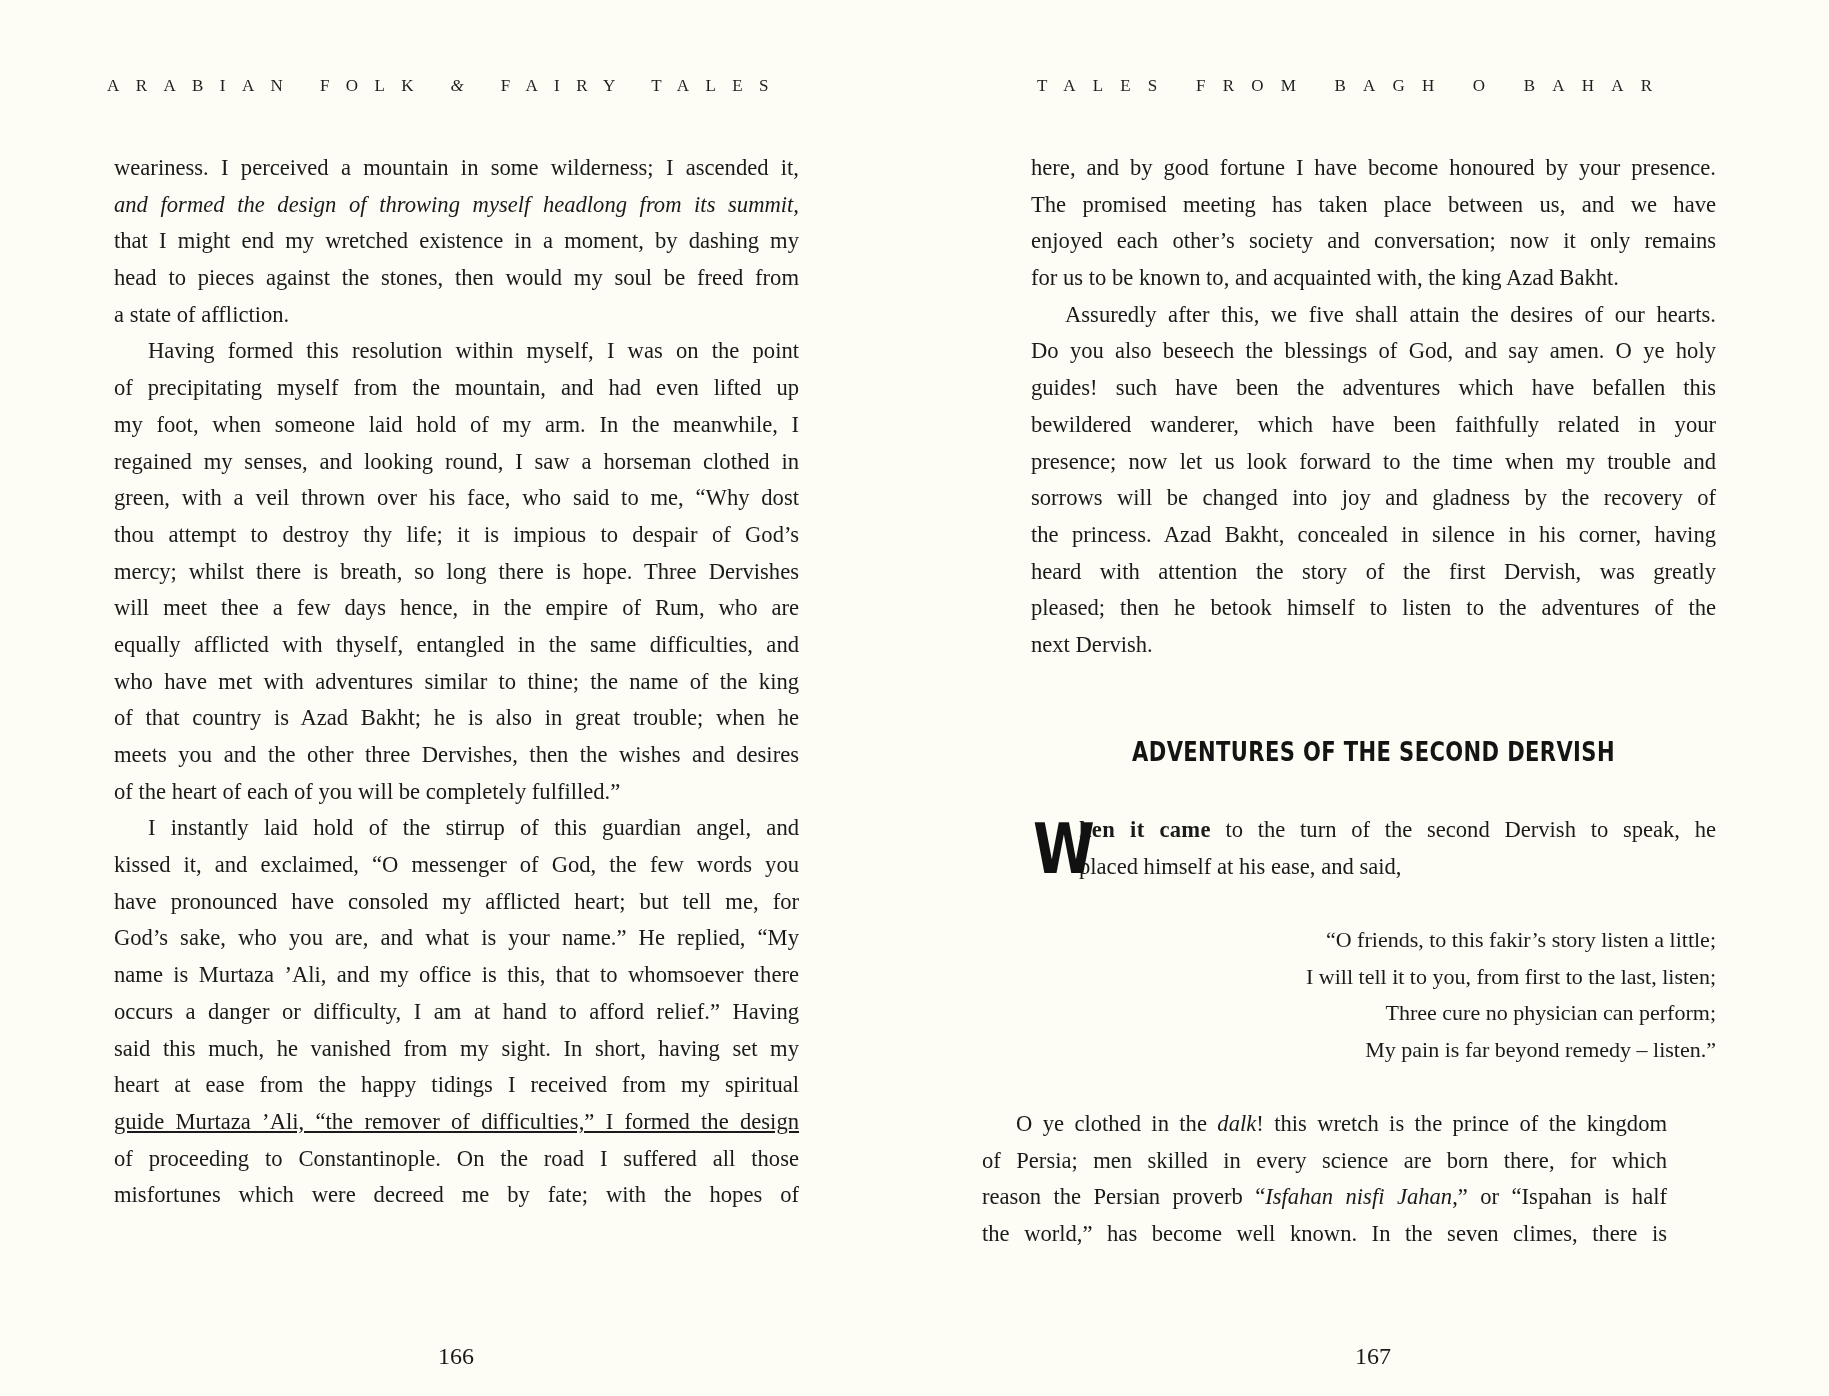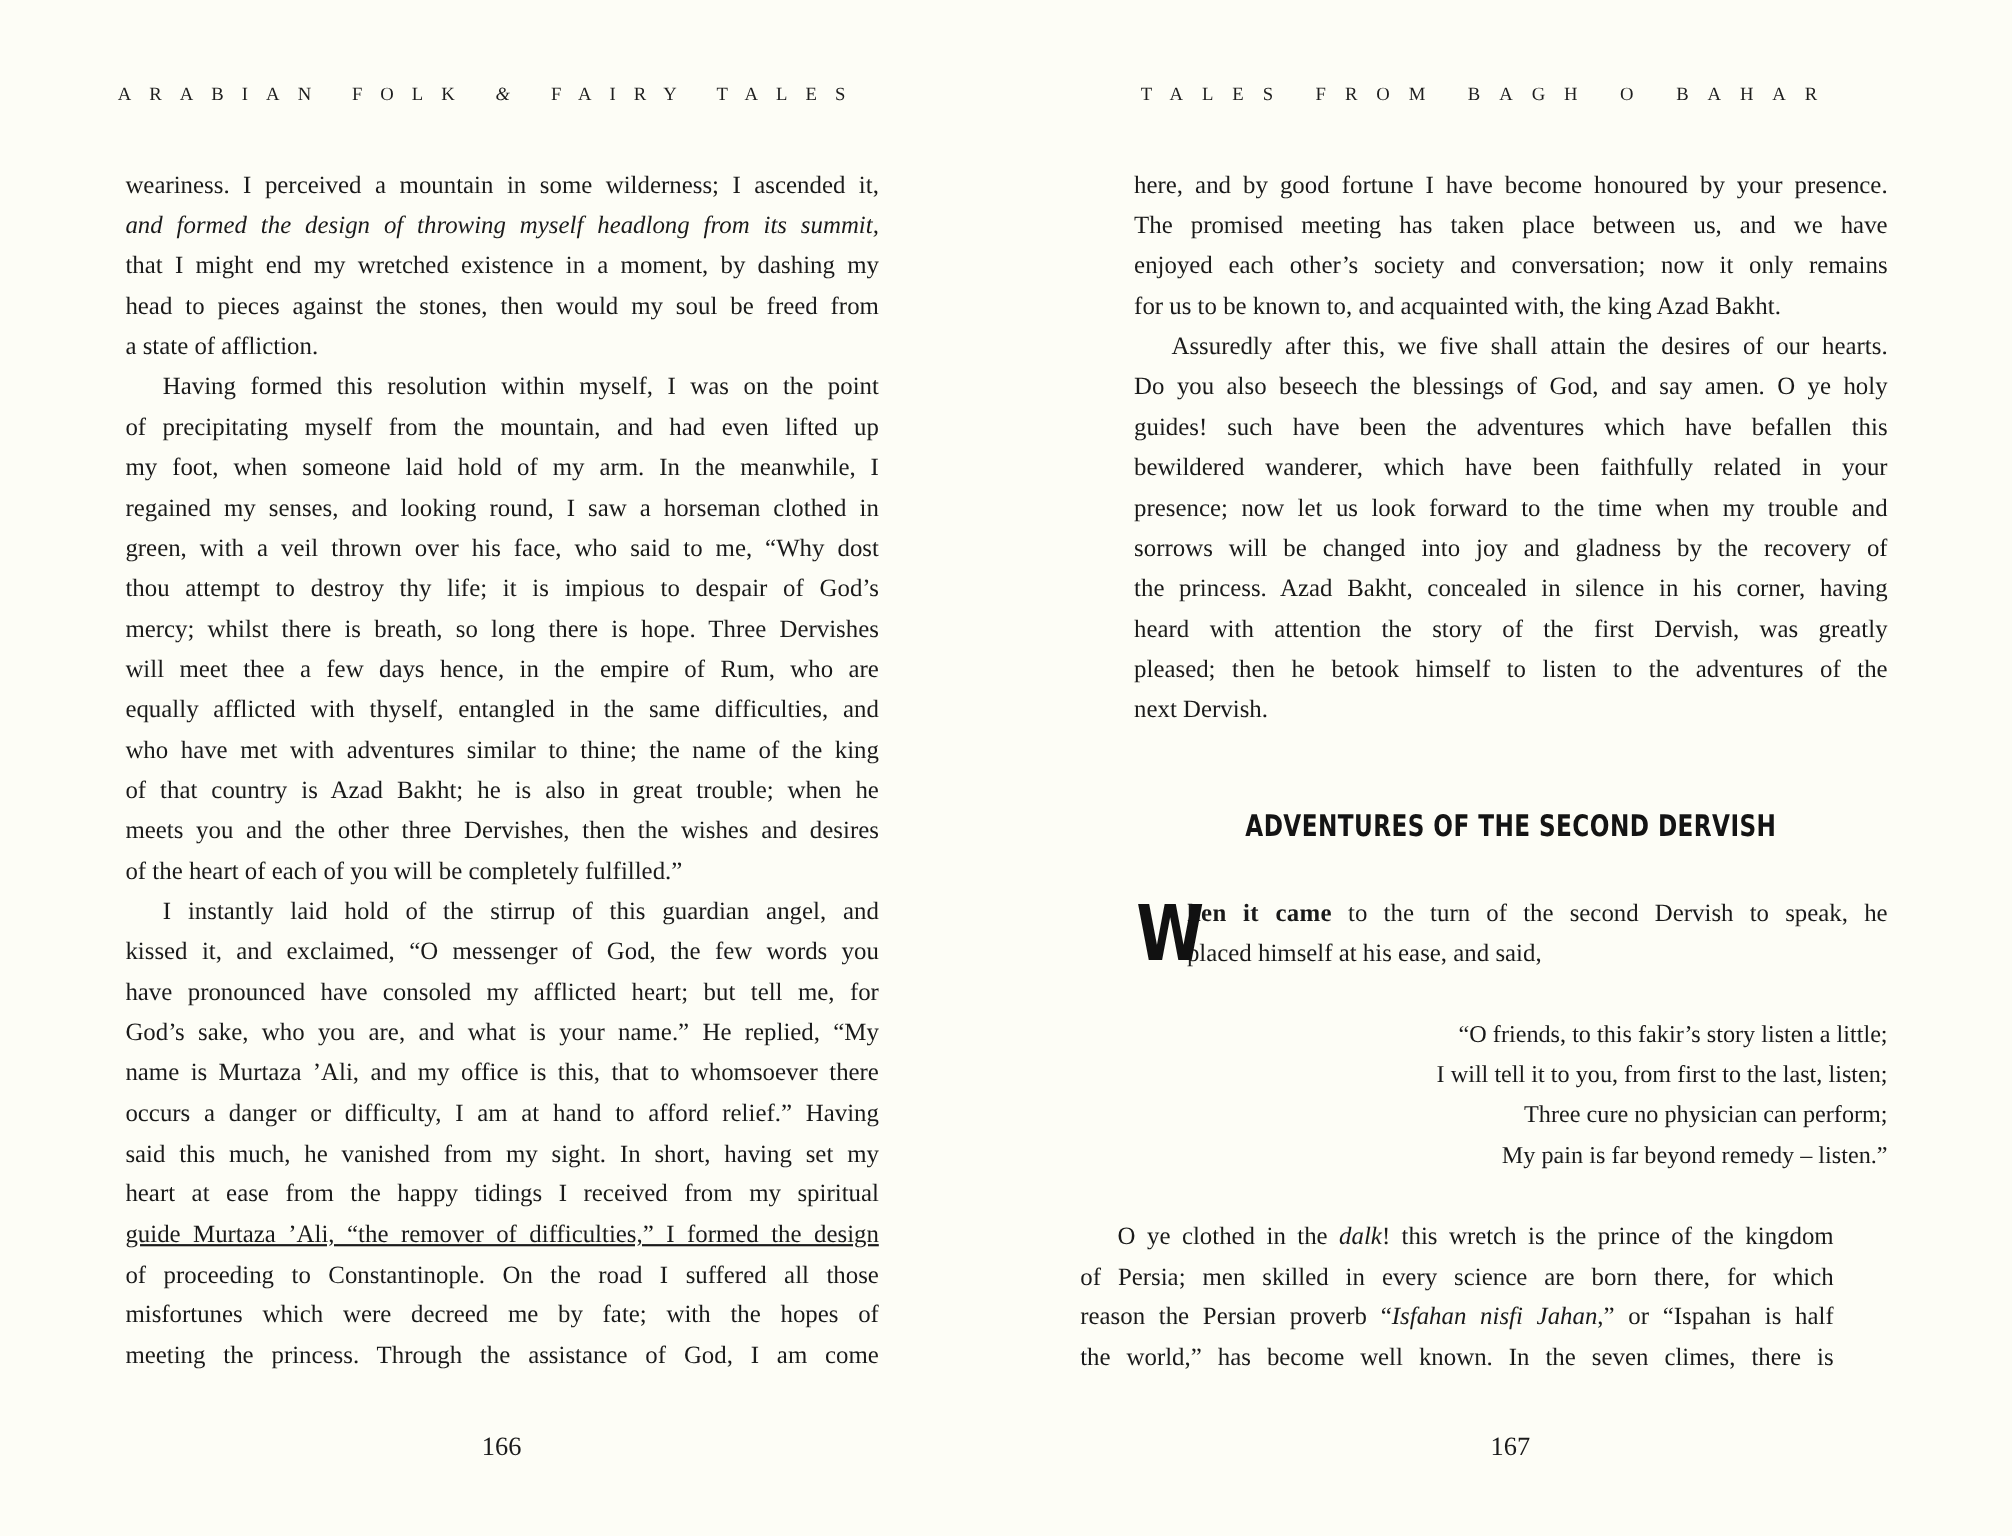--- a/index.html
+++ b/index.html
@@ -109,21 +109,21 @@
       position: absolute;
       left: 982px;
       top: 1106px;
       width: 685px;
       font-size: 22.6px;
       line-height: 36.7px;
     }
 
     .folio {
       position: absolute;
-      top: 1303px;
+      top: 1343px;
       font-size: 24px;
       font-weight: normal;
       width: 120px;
       text-align: center;
       color: #1a1a1a;
     }
     #folio-left { left: 396px; }
     #folio-right { left: 1313px; }
 
     em { font-style: italic; }
@@ -157,21 +157,20 @@
       <span class="line" style="white-space: normal; height: 36.7px; overflow: hidden;">kissed it, and exclaimed, “O messenger of God, the few words you</span>
       <span class="line" style="white-space: normal; height: 36.7px; overflow: hidden;">have pronounced have consoled my afflicted heart; but tell me, for</span>
       <span class="line" style="white-space: normal; height: 36.7px; overflow: hidden;">God’s sake, who you are, and what is your name.” He replied, “My</span>
       <span class="line" style="white-space: normal; height: 36.7px; overflow: hidden;">name is Murtaza ’Ali, and my office is this, that to whomsoever there</span>
       <span class="line" style="white-space: normal; height: 36.7px; overflow: hidden;">occurs a danger or difficulty, I am at hand to afford relief.” Having</span>
       <span class="line" style="white-space: normal; height: 36.7px; overflow: hidden;">said this much, he vanished from my sight. In short, having set my</span>
       <span class="line" style="white-space: normal; height: 36.7px; overflow: hidden;">heart at ease from the happy tidings I received from my spiritual</span>
       <span class="line" style="white-space: normal; height: 36.7px; overflow: hidden; text-decoration: underline;">guide Murtaza ’Ali, “the remover of difficulties,” I formed the design</span>
       <span class="line" style="white-space: normal; height: 36.7px; overflow: hidden;">of proceeding to Constantinople. On the road I suffered all those</span>
       <span class="line" style="white-space: normal; height: 36.7px; overflow: hidden;">misfortunes which were decreed me by fate; with the hopes of</span>
-      <span class="line" style="white-space: normal; height: 36.7px; overflow: hidden;">meeting the princess. Through the assistance of God, I am come</span>
     </div>
 
   <div class="folio" id="folio-left">166</div>
 </div>
 
 <div class="page" id="page-right"></div>
 
 <div class="running-head" style="left:1037px; top:76px; letter-spacing:17.2px;">Tales from Bagh o Bahar</div>
 
 <div class="textblock" id="right-text-top">

